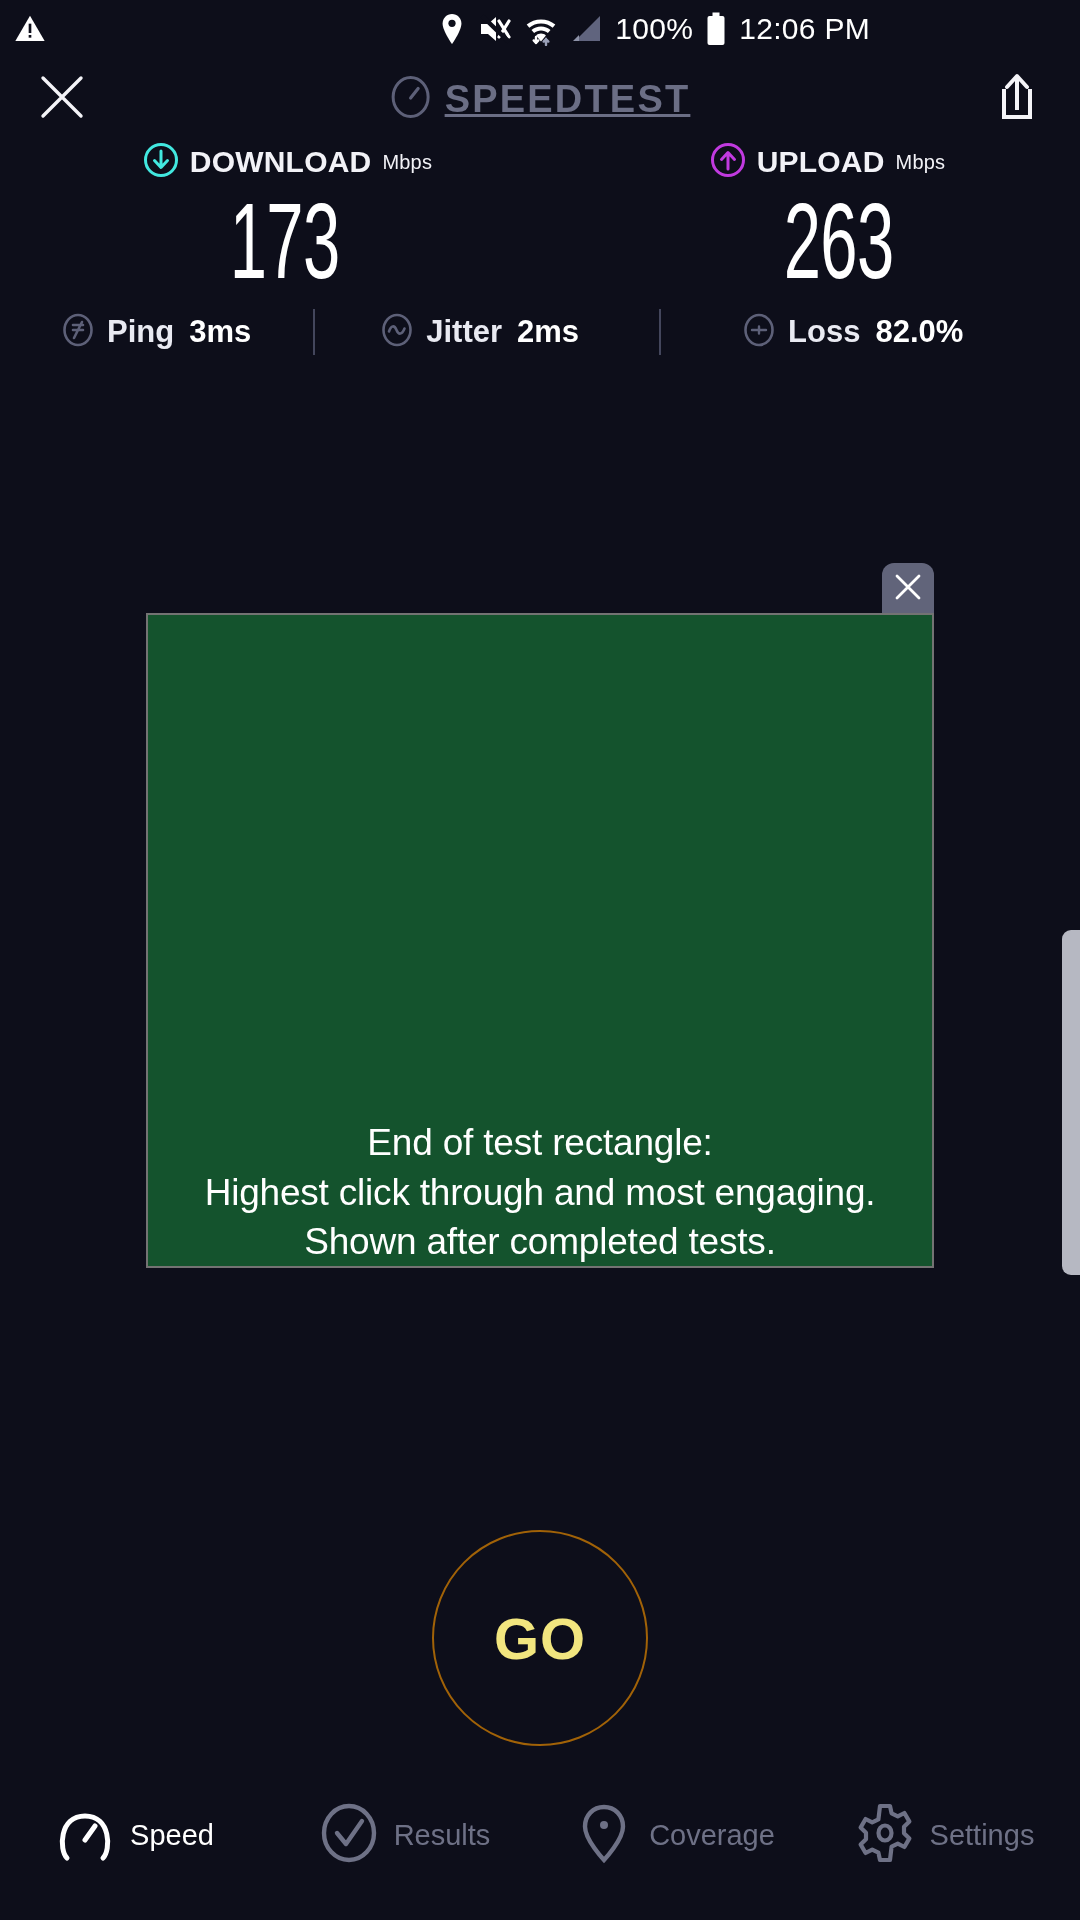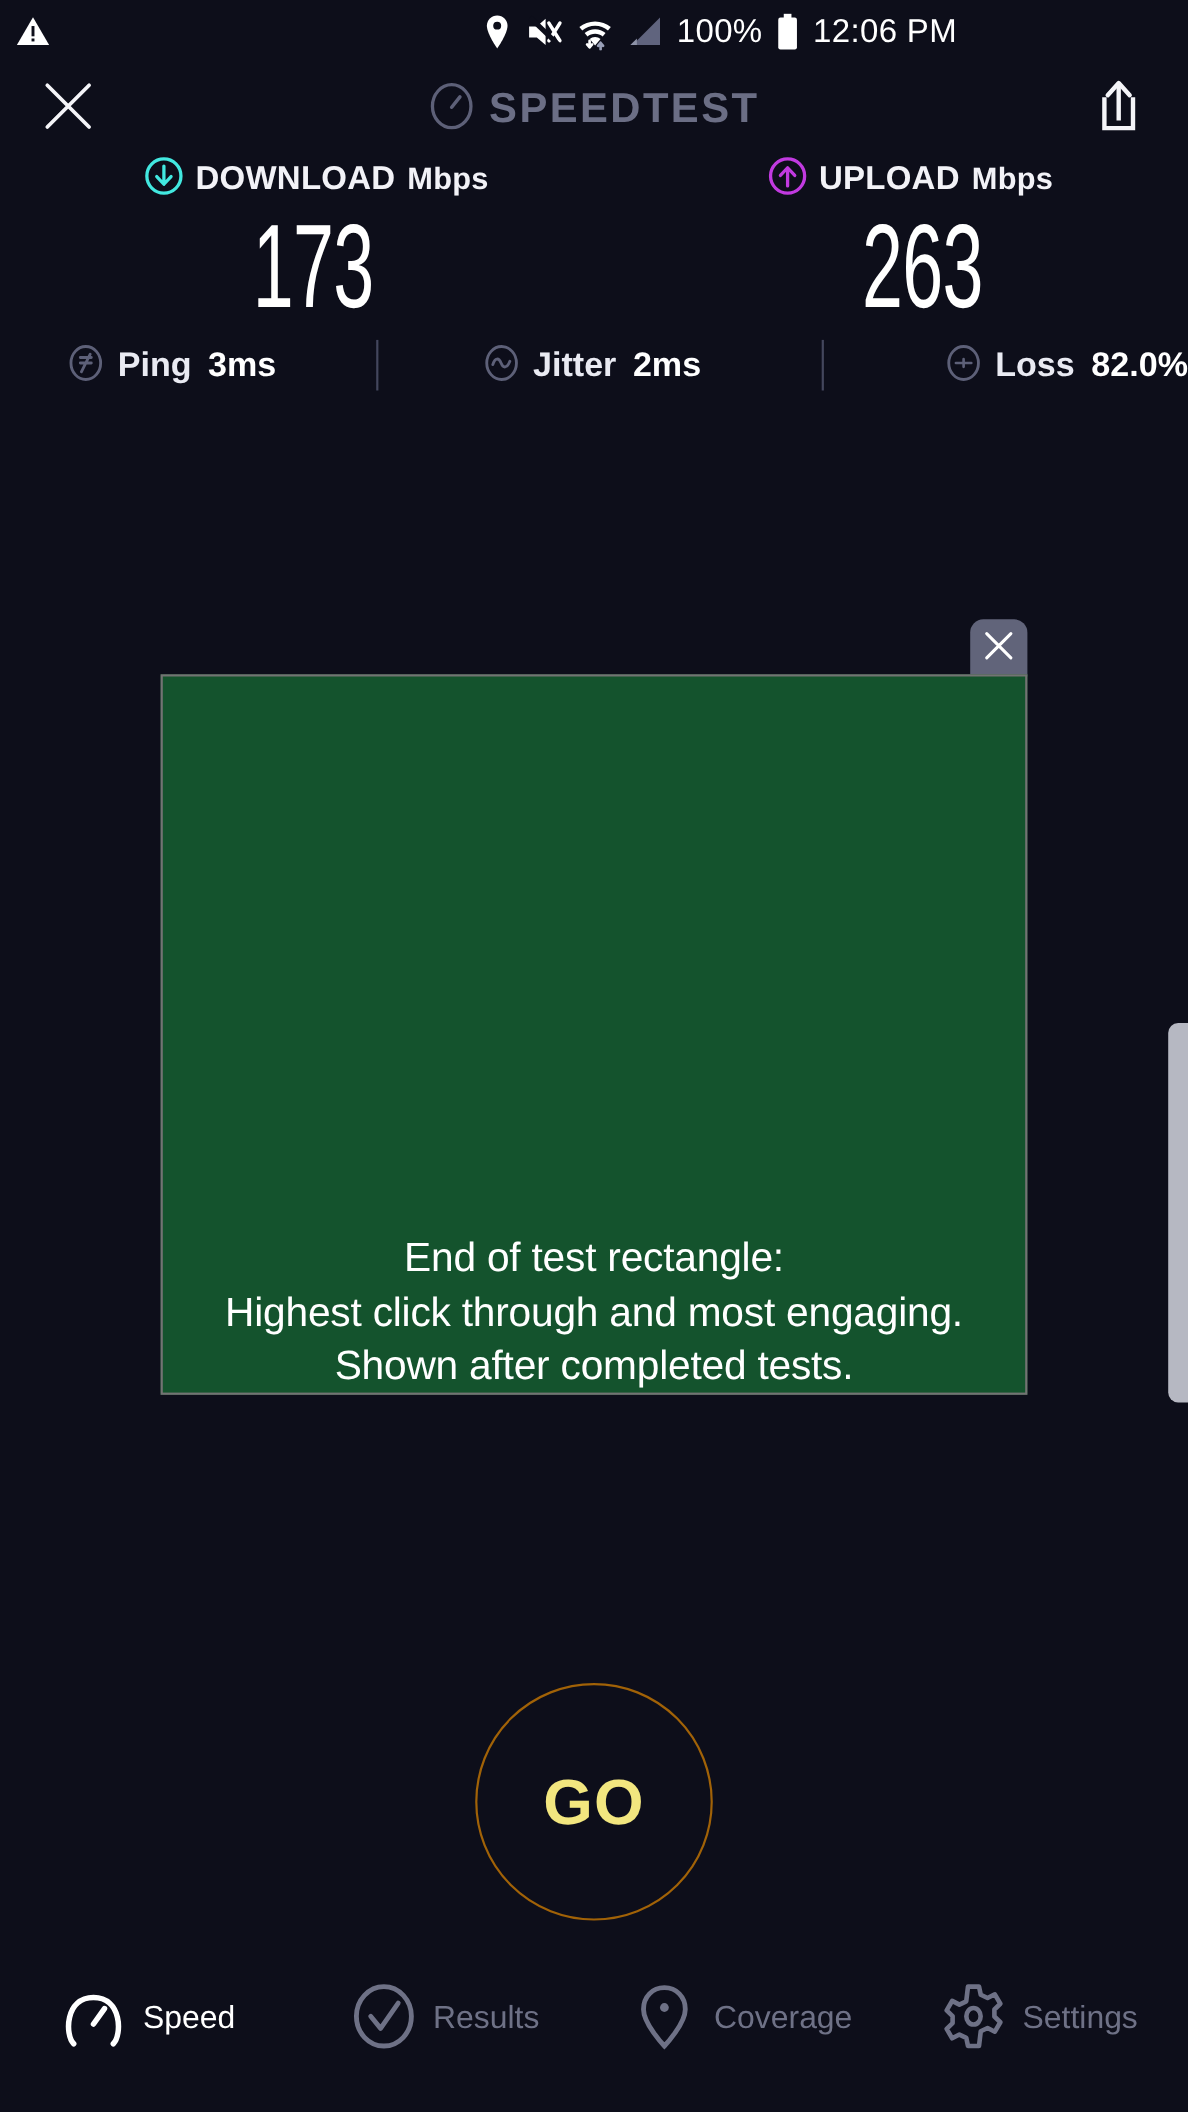--- a/index.html
+++ b/index.html
@@ -27,45 +27,46 @@
     display:flex; align-items:center;
   }
   .appbar-close { position:absolute; left:38px; top:50%; transform:translateY(-50%); }
   .appbar-brand {
     position:absolute; left:50%; top:50%; transform:translate(-50%,-50%);
     display:flex; align-items:center; gap:13px;
   }
   .brand-text {
     color:#6b6e85; font-size:38px; font-weight:bold;
     letter-spacing:2.2px;
+    text-decoration:underline;
   }
   .appbar-share { position:absolute; right:42px; top:50%; transform:translateY(-50%); }
 
   
   .results { position:absolute; top:142px; left:0; width:1080px; }
   .res-row { display:flex; }
   .res-col { width:50%; display:flex; flex-direction:column; align-items:center;padding-left:35px; }
   .res-head { display:flex; align-items:center; gap:11px; }
   .res-label {
     color:#f2f2f7; font-size:30px; font-weight:bold; letter-spacing:0.2px;
   }
-  .res-unit { font-weight:bold; font-size:28px; }
+  .res-unit { font-weight:normal; font-size:20px; }
   .res-value {
     color:#ffffff; font-size:108px; line-height:1.02;
     font-weight:300; letter-spacing:-1px;
     transform:scaleX(0.62); transform-origin:center top;
     margin-top:4px;
   }
   .res-dl { margin-left:-6px; }
   .res-ul { margin-left:22px; }
 
   
   .metrics {
     position:absolute; top:305px; left:0; width:1080px; height:54px;
-    display:flex; align-items:center; justify-content:space-between;
+    display:flex; align-items:center; justify-content:flex-start;
   }
   .metric { display:flex; align-items:center; gap:11px; }
   .metric-name { color:#e9eaf2; font-size:31px; font-weight:bold; }
   .metric-val  { color:#ffffff; font-size:31px; font-weight:bold; margin-left:4px; }
   .metric-sep {
     width:2px; height:46px; background:#43465c;
   }
   .m1 { margin-left:60px; }
   .sep1 { margin-left:62px; }
   .m2 { margin-left:64px; }

